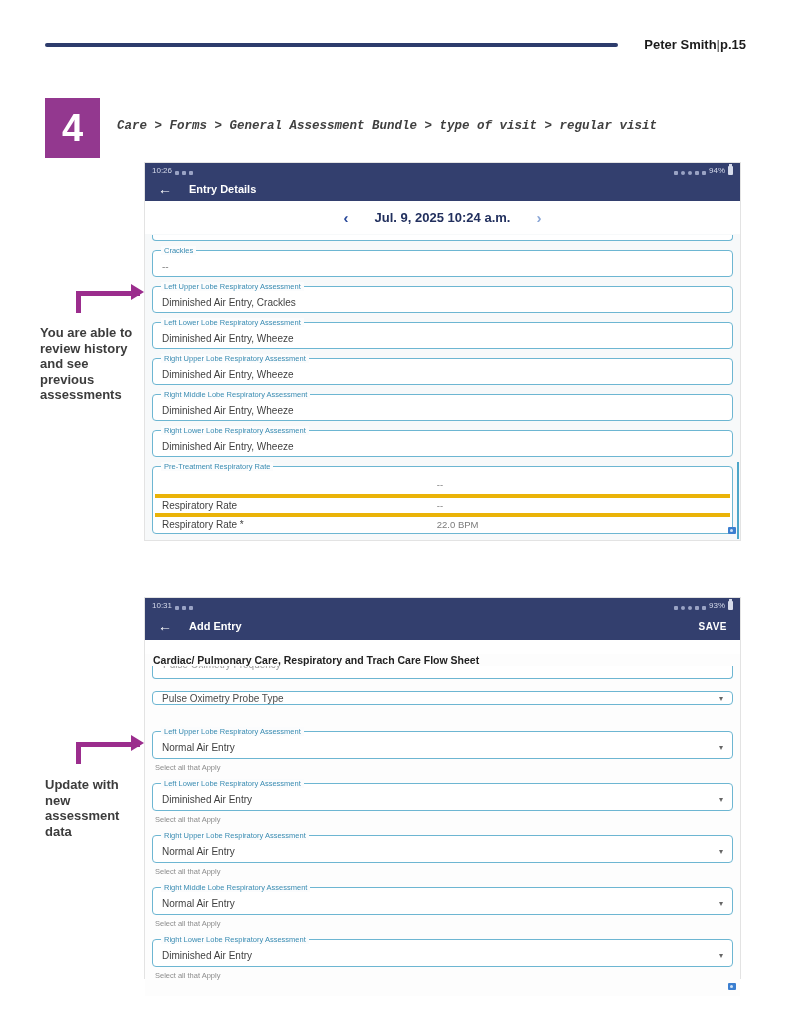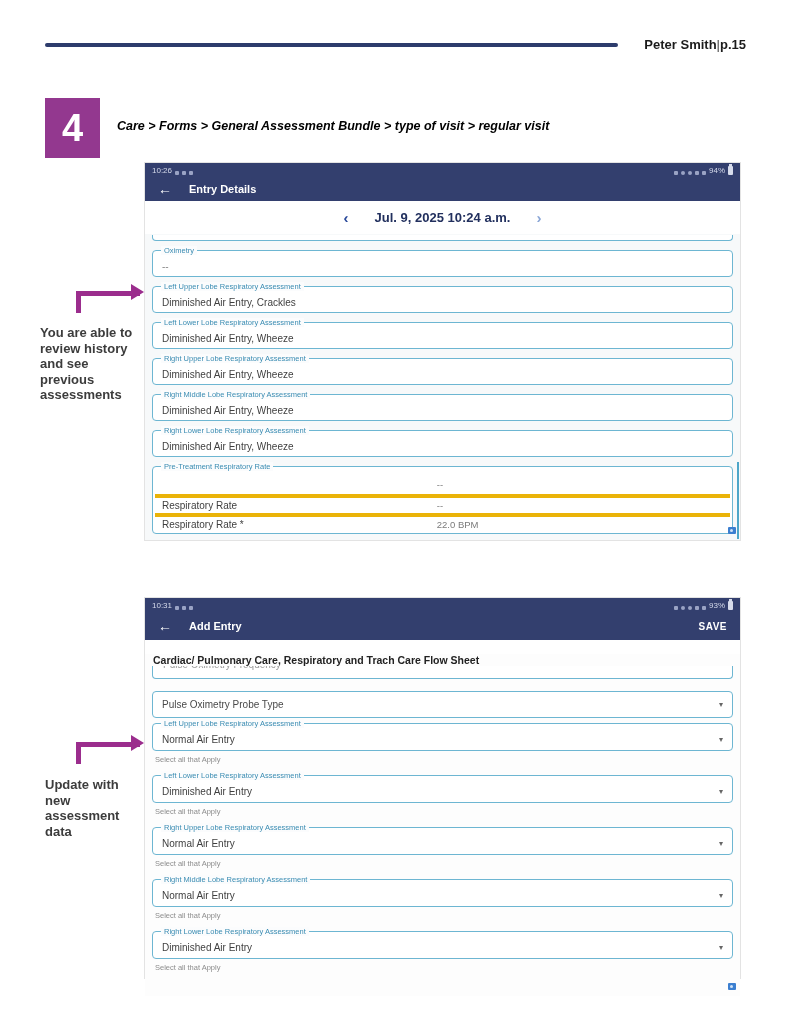--- a/index.html
+++ b/index.html
@@ -8,21 +8,21 @@
   .page { position:relative; width:791px; height:1024px; background:#fff; overflow:hidden; }
 
   
   .header-rule { position:absolute; left:45px; top:43px; width:573px; height:4px; background:#2d3c6c; border-radius:2px; }
   .header-text { position:absolute; left:630px; top:37px; width:116px; font-size:13px; color:#1b1b1b; font-weight:600; display:flex; gap:0; justify-content:flex-end; }
   .header-text .pipe { color:#444; font-weight:400; }
 
   
   .step-box { position:absolute; left:45px; top:98px; width:55px; height:60px; background:#93388f; color:#fff; font-size:38px; font-weight:700; display:flex; align-items:center; justify-content:center; }
   .step-title { position:absolute; left:117px; top:101px; width:640px; font-size:13.5px; font-weight:700; color:#bf3097; }
-  .step-breadcrumb { position:absolute; left:117px; top:119px; width:600px; font-size:12.5px; font-style:italic; font-weight:600; color:#000000; }
+  .step-breadcrumb { position:absolute; left:117px; top:119px; width:600px; font-size:12.5px; font-style:italic; font-weight:600; color:#404040;font-family:Liberation Mono, monospace; }
 
   
   .ann-arrow { position:absolute; border-left:5px solid #9b2d8d; border-top:5px solid #9b2d8d; }
   .ann-arrow::after { content:""; position:absolute; right:-4px; top:-12px; width:0; height:0;
     border-left:13px solid #9b2d8d; border-top:8px solid transparent; border-bottom:8px solid transparent; }
   .arrow1 { left:76px; top:291px; width:64px; height:22px; }
   .arrow2 { left:76px; top:742px; width:64px; height:22px; }
   .ann-text { position:absolute; font-size:13px; font-weight:600; color:#3c3c3c; line-height:1.2; }
   .ann1 { left:40px; top:325px; width:104px; }
   .ann2 { left:45px; top:777px; width:96px; }
@@ -70,21 +70,21 @@
 
   .scrollbar-v { position:absolute; right:1px; top:228px; width:2px; height:77px; background:#4da6c9; }
   .corner-icon { position:absolute; right:4px; bottom:6px; width:8px; height:7px; background:#3c7fd0; border-radius:1px; }
   .corner-icon::before { content:""; position:absolute; left:2px; top:2px; width:3px; height:3px; background:#cfe2f5; border-radius:50%; }
 
   
   .s2-content { position:relative; height:342px; background:#fdfdfd; padding:0 7px; }
   .s2-form-title { margin:14px 1px 0; font-size:10.5px; font-weight:700; color:#222; position:relative; z-index:2; }
   .cut-field { position:relative; height:13px; border:1px solid #6db6d2; border-top:none; border-radius:0 0 4px 4px; background:#fff; overflow:hidden; margin-bottom:12px; }
   .cut-field .cut-label { position:absolute; top:-7px; left:10px; font-size:10px; color:#9a9a9a; }
-  .plain-field { height:27px; border:1px solid #6db6d2; border-radius:4px; background:#fff; display:flex; align-items:center; padding:4px 9px; margin-bottom:5px; }
+  .plain-field { height:14px; border:1px solid #6db6d2; border-radius:4px; background:#fff; display:flex; align-items:center; padding:4px 9px; margin-bottom:26px; }
   .plain-field .fvalue { font-size:10px; color:#4a4a4a; }
   .plain-field .caret { margin-left:auto; font-size:8px; color:#666; }
   .s2 .mfield, .s2-field { margin-bottom:0; height:28px; }
   .helper { font-size:7.5px; color:#8d8d8d; margin:4px 0 11px 3px; }
 </style>
 </head>
 <body>
 
 <div class="page">
 
@@ -130,21 +130,21 @@
     </div>
     <div class="datenav">
       <span class="chev prev">‹</span>
       <span class="date-label">Jul. 9, 2025 10:24 a.m.</span>
       <span class="chev next">›</span>
     </div>
     <div class="s1-content">
       <div class="cut-box-bottom"></div>
 
       <div class="mfield">
-        <span class="flabel">Oximetry</span>
+        <span class="flabel">Crackles</span>
         <span class="fvalue dim">--</span>
       </div>
       <div class="mfield">
         <span class="flabel">Left Upper Lobe Respiratory Assessment</span>
         <span class="fvalue">Diminished Air Entry, Crackles</span>
       </div>
       <div class="mfield">
         <span class="flabel">Left Lower Lobe Respiratory Assessment</span>
         <span class="fvalue">Diminished Air Entry, Wheeze</span>
       </div>

